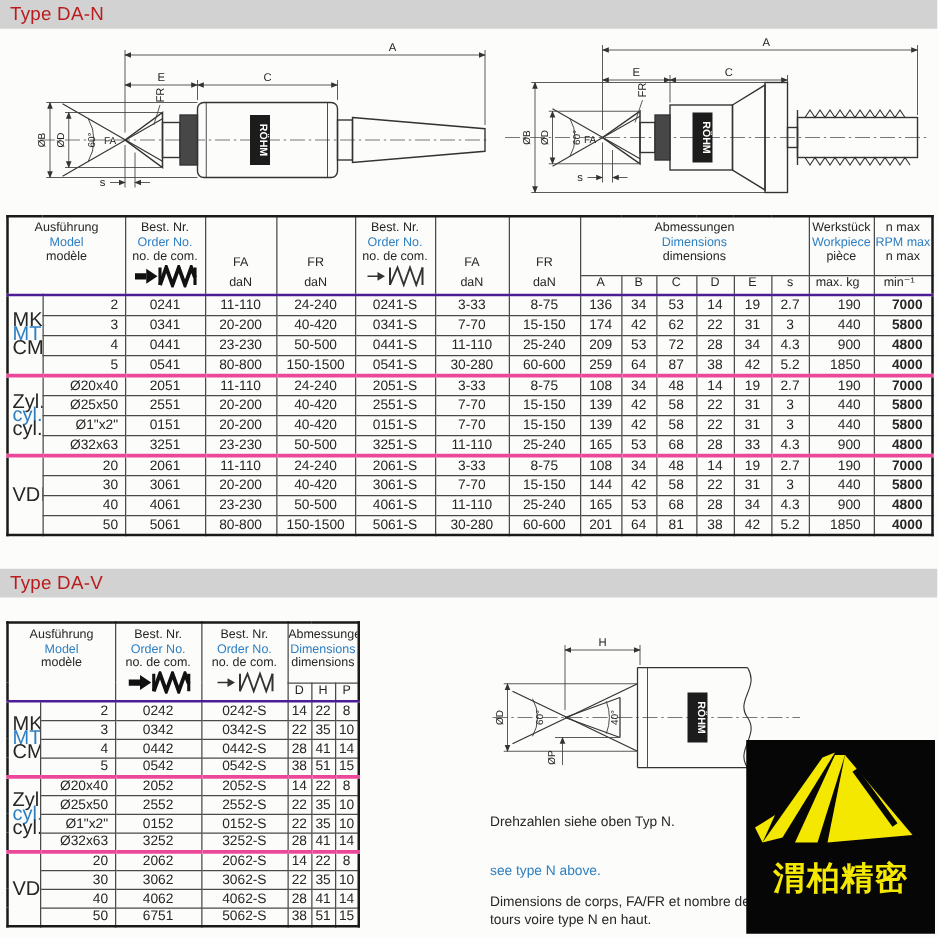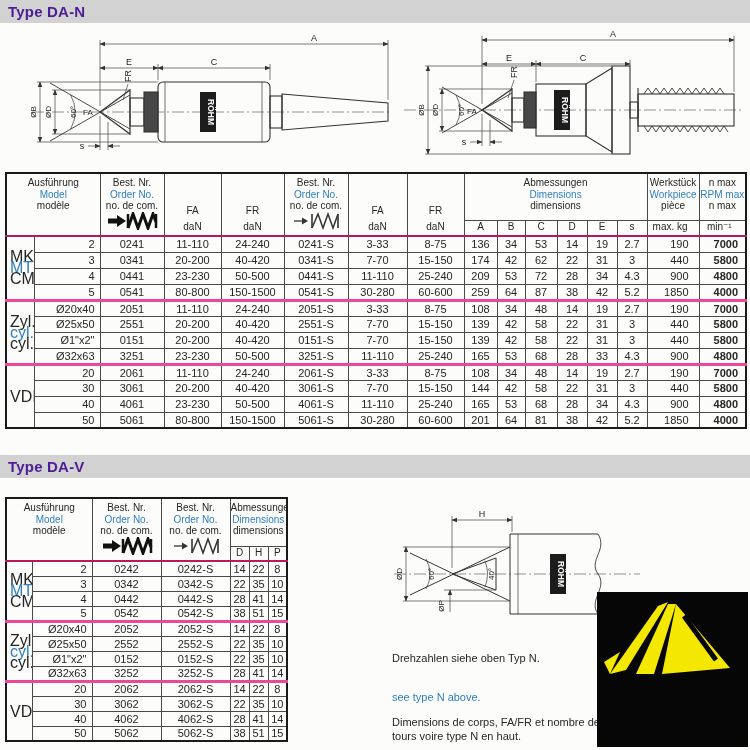--- a/index.html
+++ b/index.html
@@ -3,35 +3,35 @@
 <meta charset="utf-8">
 <style>
   html,body{margin:0;padding:0;}
   body{
     width:750px;height:750px;position:relative;overflow:hidden;
     background:#fcfcfb;color:#262626;
     font-family:"Liberation Sans","DejaVu Sans",sans-serif;
   }
   .bar{
     position:absolute;left:0;width:750px;height:23px;background:#d2d2d2;
-    font-weight:bold;font-size:15px;line-height:23px;padding-left:8px;
-    box-sizing:border-box;color:#4c1d95;letter-spacing:.2px;
+    font-weight:normal;font-size:15px;line-height:23px;padding-left:8px;
+    box-sizing:border-box;color:#b91c1c;letter-spacing:.2px;
   }
   .bar1{top:0;}
   .bar2{top:455;top:455px;}
   svg.drw{position:absolute;}
   
   table{border-collapse:collapse;table-layout:fixed;position:absolute;background:#fff0;}
   #tableN{left:5px;top:172px;width:740px;}
   #tableV{left:5px;top:497px;width:281px;}
   td,th{border:1px solid #4a4a4a;padding:0;font-weight:normal;font-size:11px;
         white-space:nowrap;overflow:hidden;vertical-align:middle;color:#262626;}
   table{border:2px solid #1a1a1a;}
   thead th{vertical-align:top;background:#fff0;}
-  thead{border-bottom:2px solid #be185d;}
+  thead{border-bottom:2px solid #4c1d95;}
   #tableN tbody tr{height:16px;}
   #tableV tbody tr{height:15px;}
   #tableN thead tr:first-child{height:47px;}
   #tableN thead tr:last-child{height:16px;}
   #tableV thead tr:first-child{height:48px;}
   #tableV thead tr:last-child{height:15px;}
   .h3{font-size:10px;line-height:11.5px;text-align:center;padding-top:3px;}
   .hfa{vertical-align:bottom;text-align:center;font-size:10px;line-height:12px;padding-bottom:2px;}
   .hfa div{margin-top:4px;}
   .iconcell{text-align:center;}
@@ -632,21 +632,21 @@
       <tr>
         <td class="mdl">40</td>
         <td class="ctr">4062</td>
         <td class="ctr">4062-S</td>
         <td class="ctr">28</td>
         <td class="ctr">41</td>
         <td class="ctr">14</td>
       </tr>
       <tr>
         <td class="mdl">50</td>
-        <td class="ctr">5062</td>
+        <td class="ctr">6751</td>
         <td class="ctr">5062-S</td>
         <td class="ctr">38</td>
         <td class="ctr">51</td>
         <td class="ctr">15</td>
       </tr>
     </tbody>
 </table>
 
 <svg class="drw" style="left:392px;top:498px" width="252" height="140" viewBox="0 0 252 140">
   <defs>
@@ -708,13 +708,14 @@
 <div class="logo">
   <svg width="150" height="92" viewBox="0 0 150 92">
     <g fill="#f5e800">
       <polygon points="12,82 22,60 6,70"></polygon>
       <polygon points="12,82 60,14 70,10 28,78"></polygon>
       <polygon points="38,82 70,12 78,12 56,82"></polygon>
       <polygon points="64,82 78,12 132,76"></polygon>
     </g>
     <line x1="86" y1="24" x2="118" y2="68" stroke="#060606" stroke-width="5"></line>
   </svg>
+  <div class="logo-text">渭柏精密</div>
 </div>
 
 </body></html>

